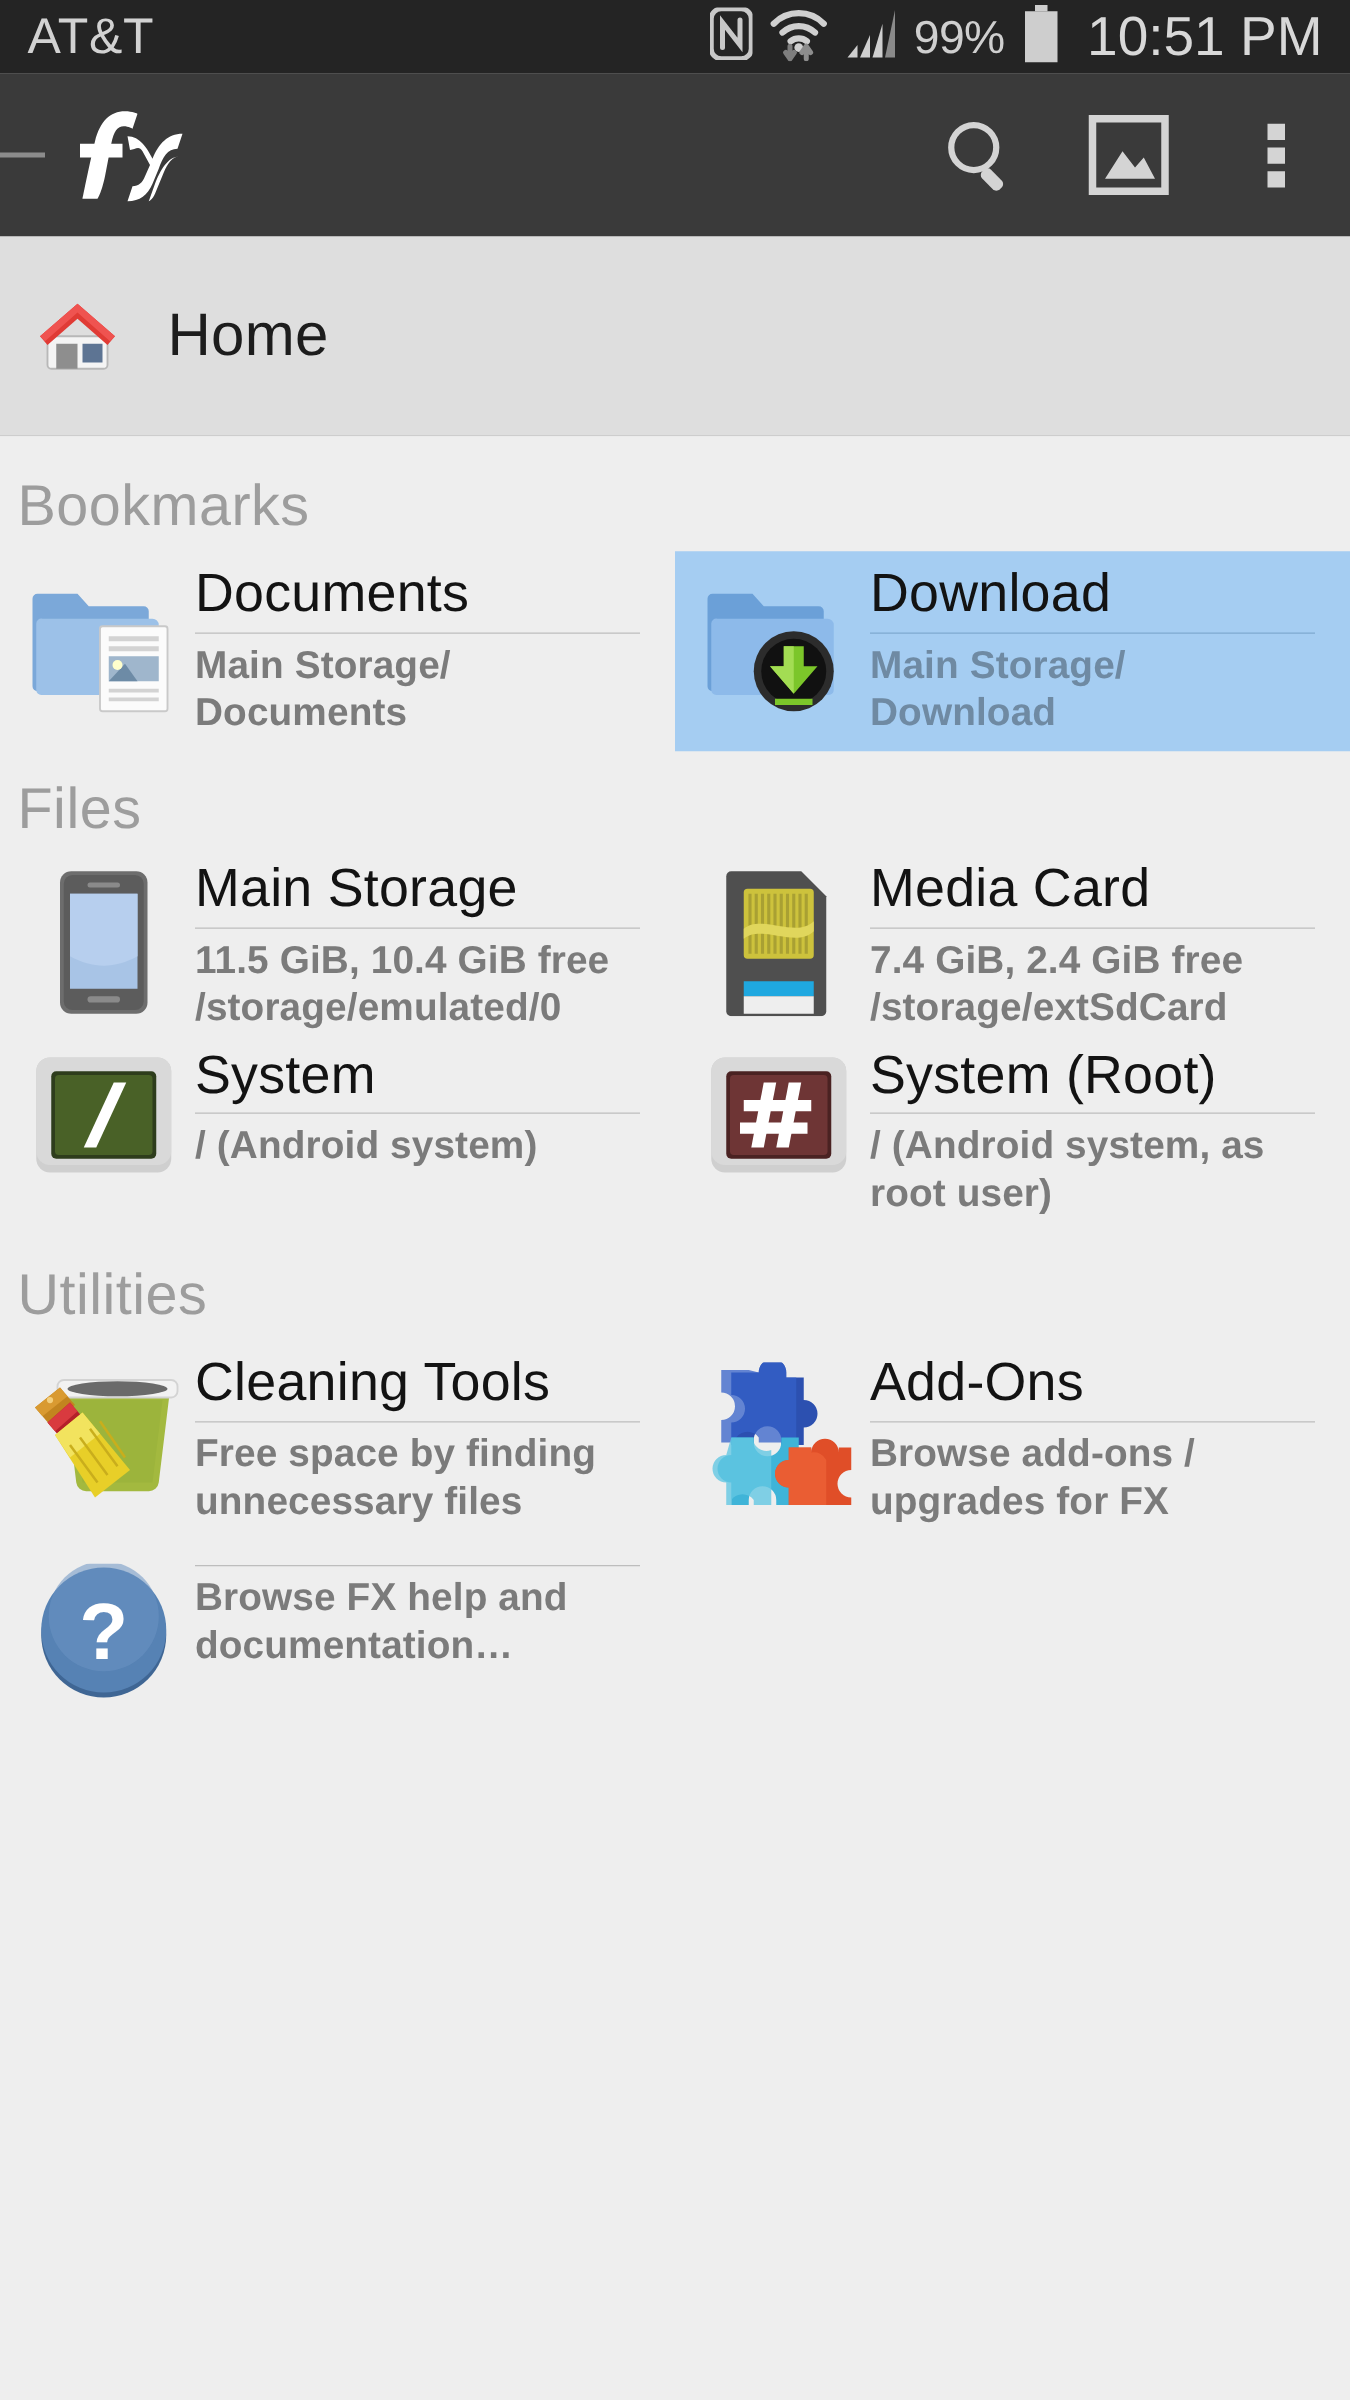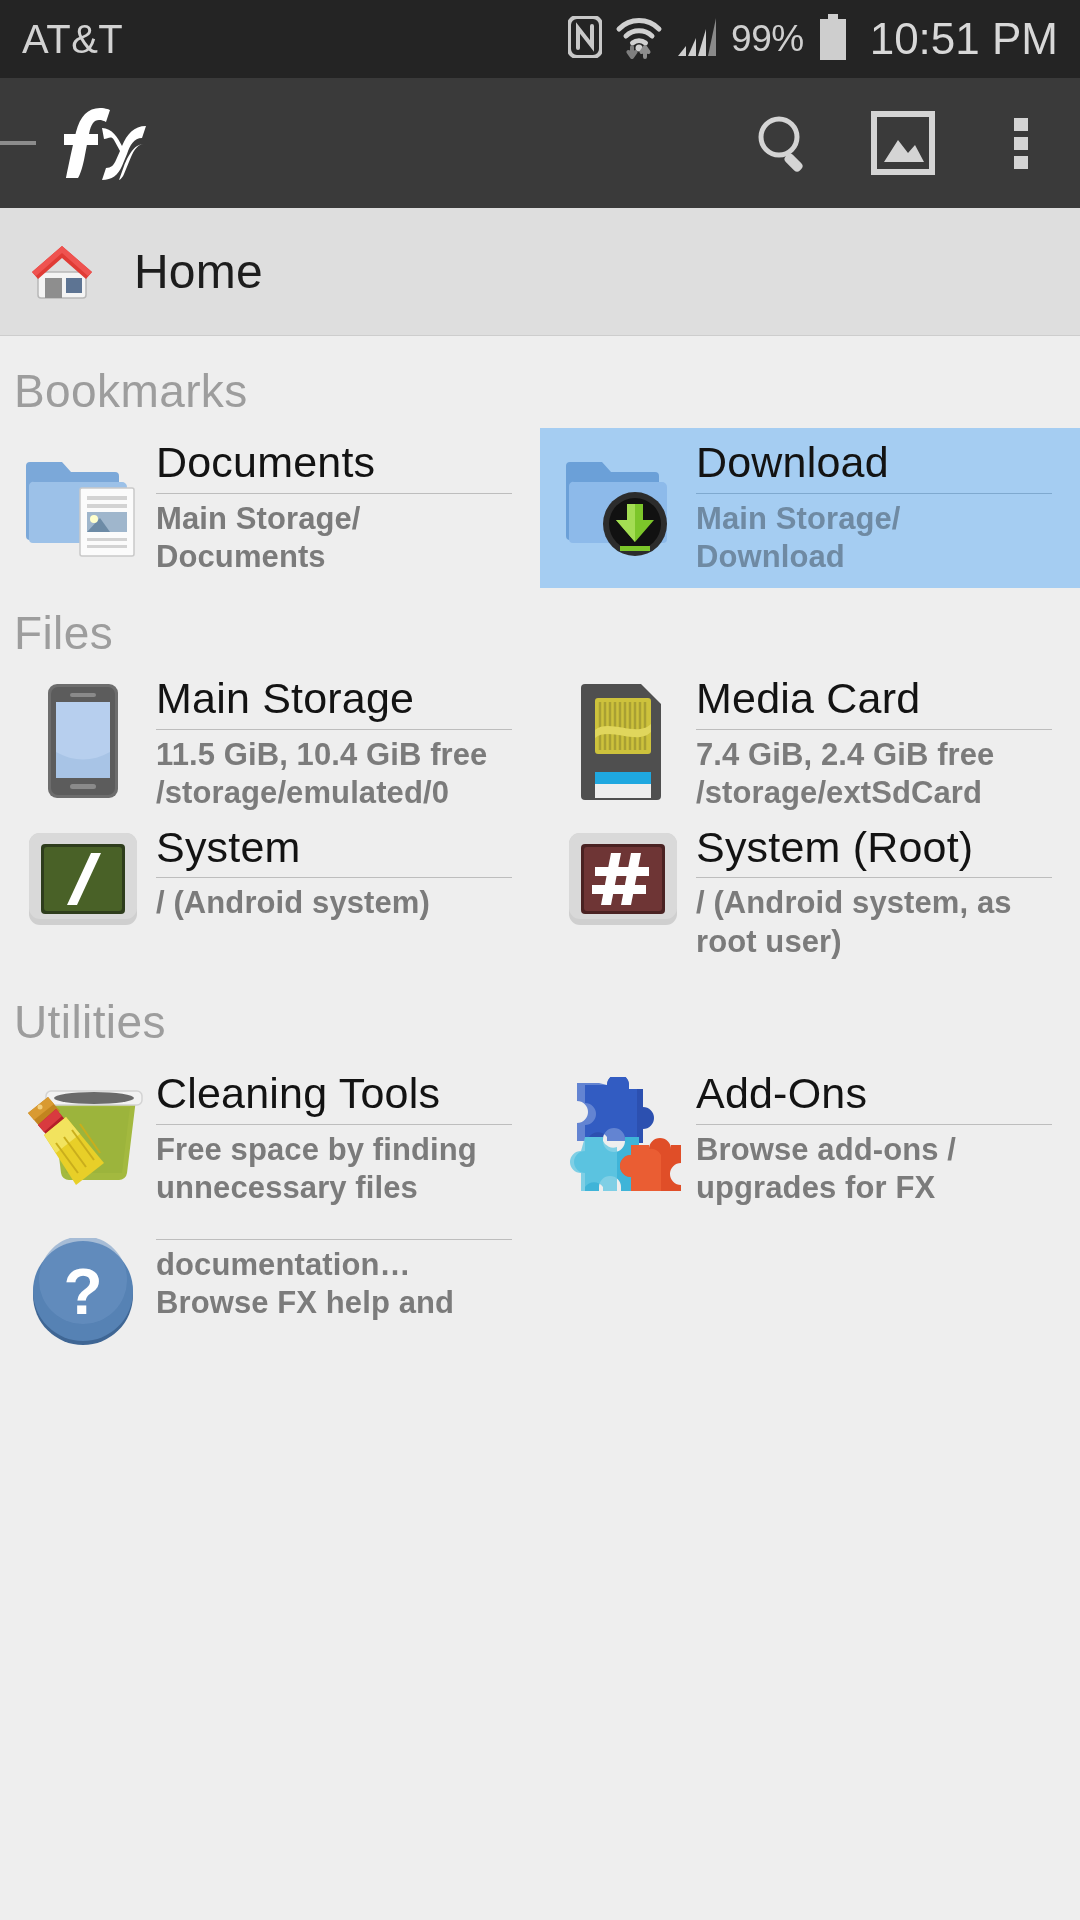--- a/index.html
+++ b/index.html
@@ -5,21 +5,21 @@
   * { box-sizing: border-box; margin: 0; padding: 0; }
   html, body { width: 1080px; height: 1920px; }
   body {
     font-family: "Liberation Sans", sans-serif;
     background: #eeeeee;
     -webkit-font-smoothing: antialiased;
   }
 
   
   .status-bar {
-    height: 78px;
+    height: 59px;
     background: #242424;
     display: flex;
     align-items: center;
     padding: 16px 22px;
     color: #cfcfcf;
   }
   .carrier {
     font-size: 40px;
     font-weight: 300;
     letter-spacing: 0.5px;
@@ -72,21 +72,21 @@
   .ab-btn {
     width: 118px;
     height: 130px;
     display: flex;
     align-items: center;
     justify-content: center;
   }
 
   
   .path-bar {
-    height: 128px;
+    height: 160px;
     background: #dedede;
     display: flex;
     align-items: center;
     padding-left: 26px;
     border-bottom: 1px solid #cdcdcd;
   }
   .path-bar .home-ico { width: 72px; height: 72px; flex: 0 0 auto; }
   .path-label {
     font-size: 48px;
     font-weight: 300;
@@ -462,20 +462,20 @@
       <span class="cell-icon">
         <svg width="110" height="110" viewBox="0 0 110 110">
           <circle cx="55" cy="57" r="50" fill="#3f6694"></circle>
           <circle cx="55" cy="53" r="50" fill="#5682b4"></circle>
           <circle cx="55" cy="42" r="44" fill="#6b93c2" opacity="0.55"></circle>
           <text x="55" y="76" font-family="'Liberation Sans', sans-serif" font-size="64" font-weight="bold" fill="#ffffff" text-anchor="middle">?</text>
         </svg>
       </span>
       <div class="cell-body">
         <div class="cell-rule"></div>
+        <div class="cell-sub">Browse FX help and</div>
         <div class="cell-sub">documentation…</div>
-        <div class="cell-sub">Browse FX help and</div>
       </div>
     </div>
 
     <div class="cell"></div>
   </div>
 </div>
 
 </body></html>

